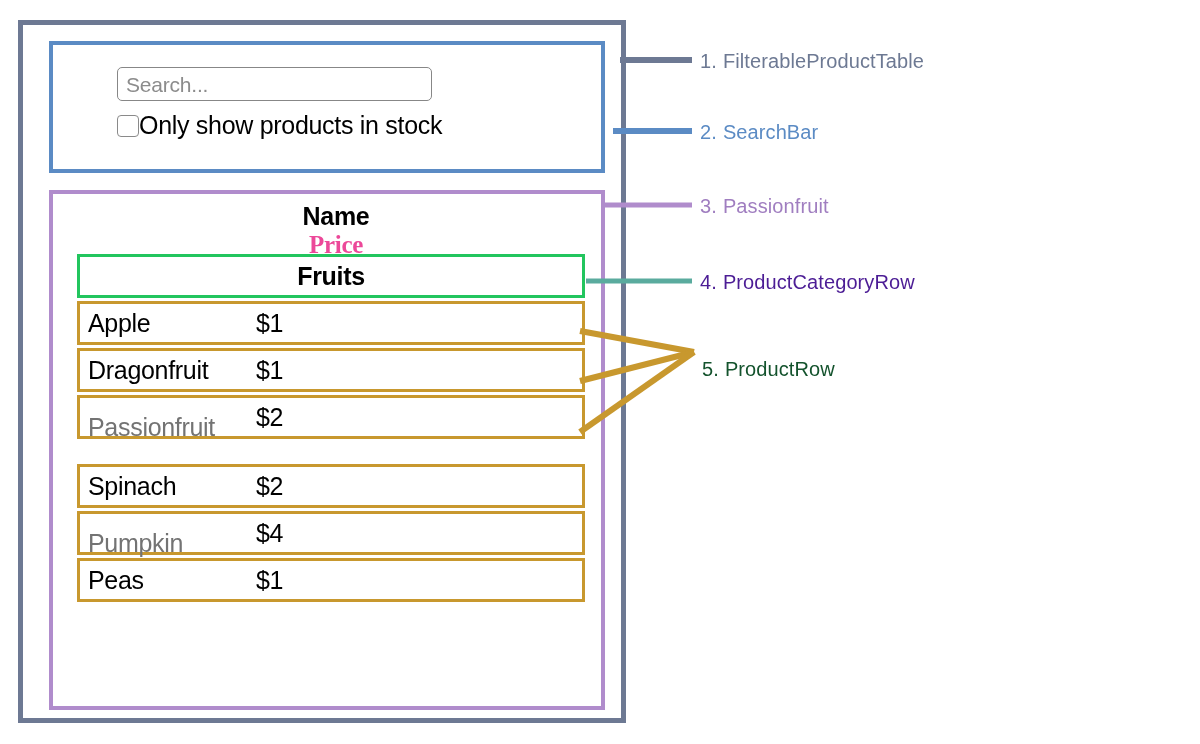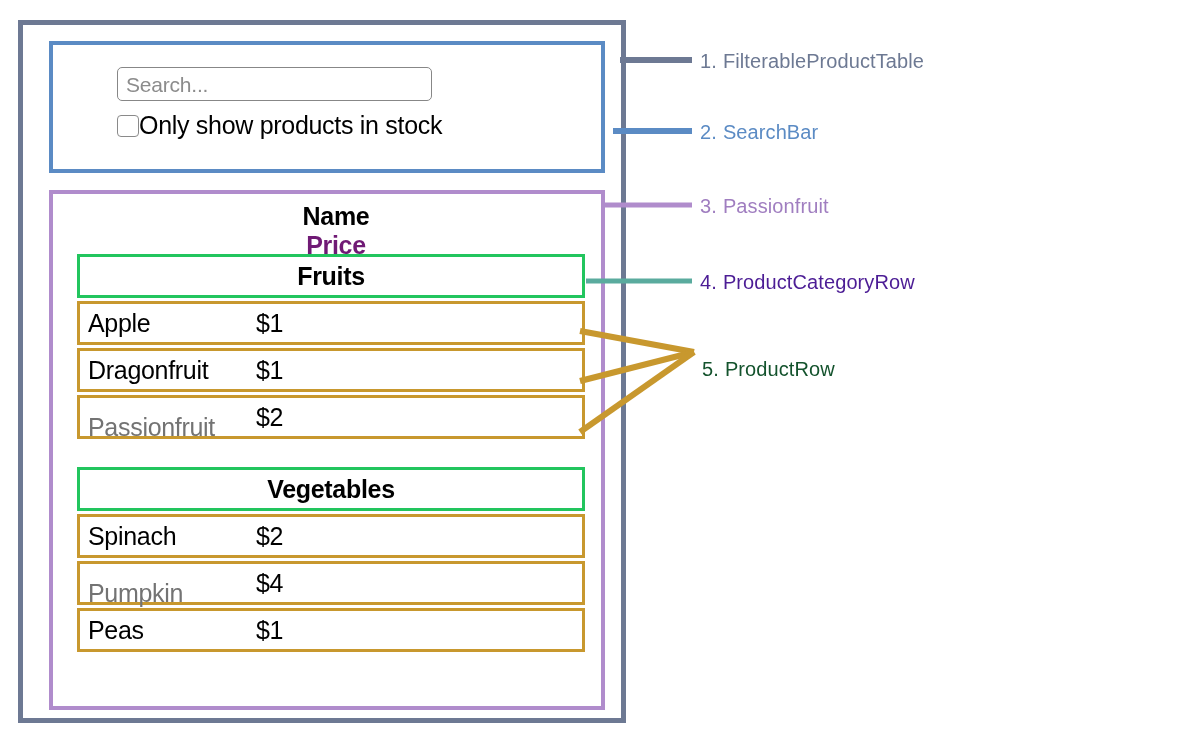--- a/index.html
+++ b/index.html
@@ -131,23 +131,24 @@
     font-size: 25px;
     font-weight: bold;
     color: #000;
     text-align: center;
     letter-spacing: -0.3px;
   }
   .header-price {
     width: 140px;
     font-size: 25px;
     font-weight: bold;
-    color: #701a75;
+    color: #ec4899;
     text-align: center;
     letter-spacing: -0.3px;
+    font-family: Liberation Serif, serif;
   }
 
   .category-row {
     border: 3px solid #22c55e;
     box-sizing: border-box;
     height: 44px;
     display: flex;
     align-items: center;
     justify-content: center;
     background: #ffffff;
@@ -253,23 +254,20 @@
           <span class="product-price">$1</span>
         </div>
 
         <div class="product-row">
           <span class="product-name out-of-stock">Passionfruit</span>
           <span class="product-price">$2</span>
         </div>
 
         <div class="group-gap"></div>
 
-        <div class="category-row">
-          <span class="category-label">Vegetables</span>
-        </div>
 
         <div class="product-row">
           <span class="product-name">Spinach</span>
           <span class="product-price">$2</span>
         </div>
 
         <div class="product-row">
           <span class="product-name out-of-stock">Pumpkin</span>
           <span class="product-price">$4</span>
         </div>

